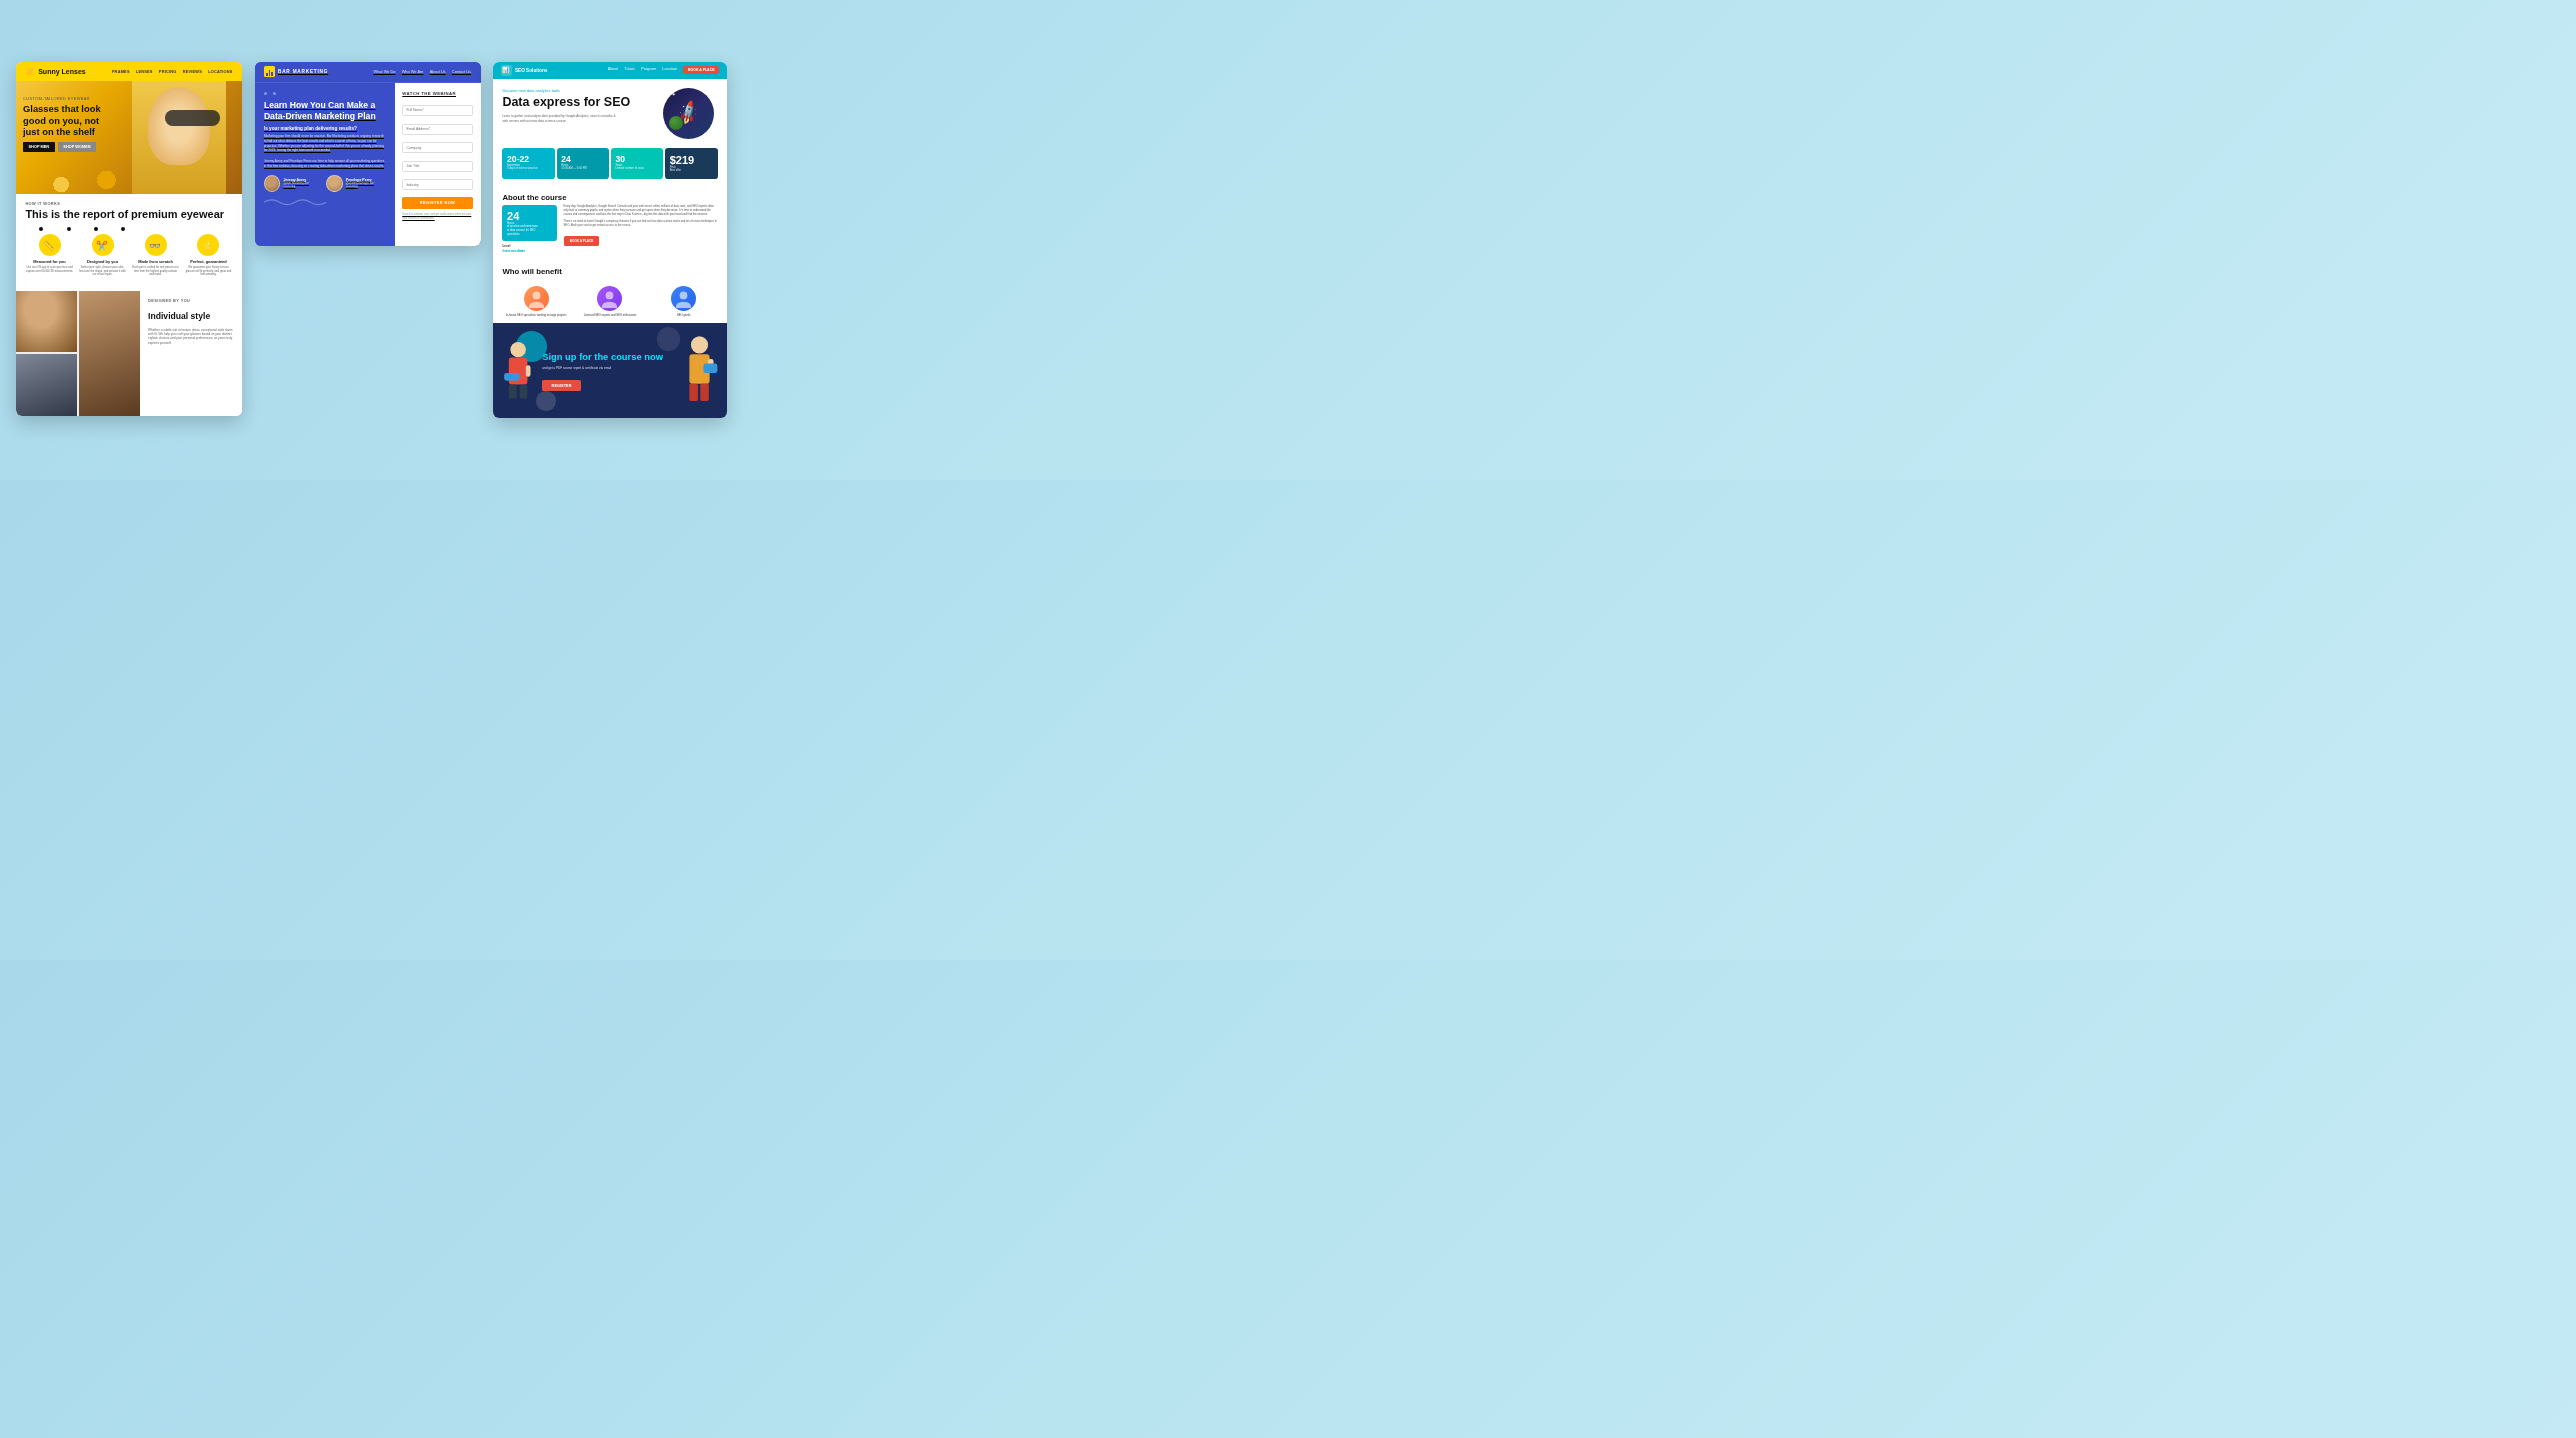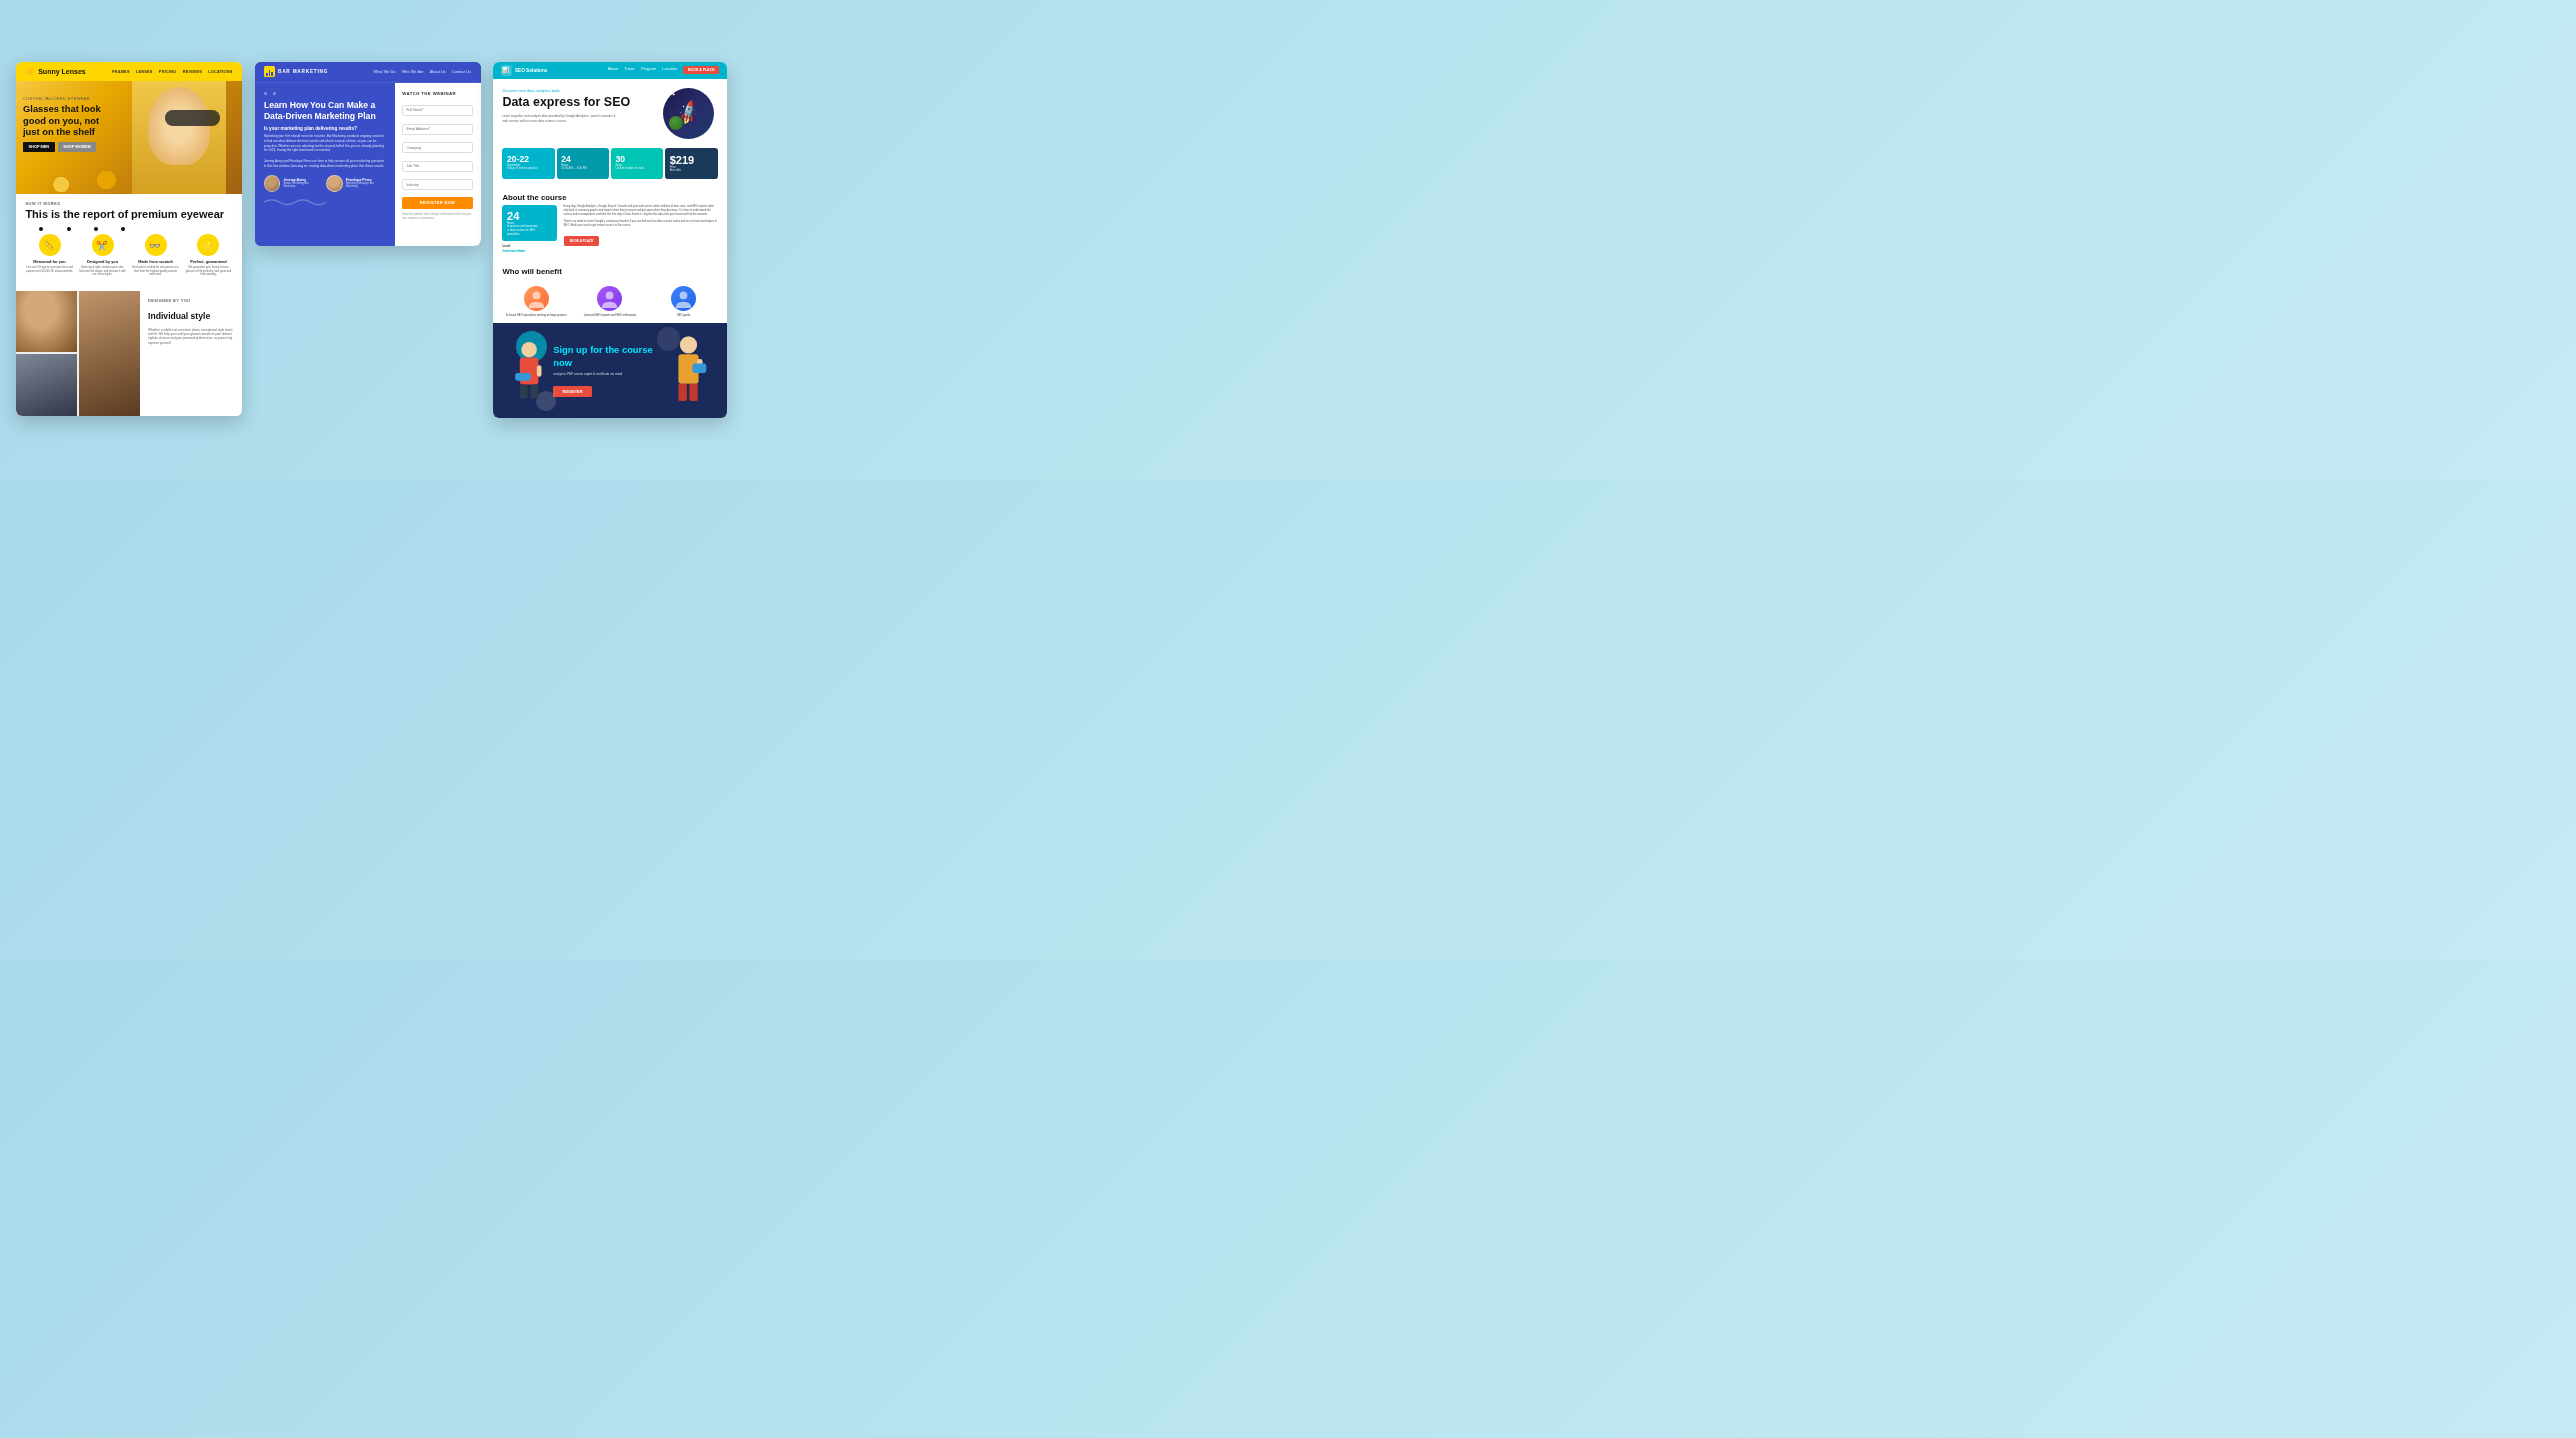--- a/index.html
+++ b/index.html
@@ -228,20 +228,21 @@
       flex-direction: column;
       gap: 9.4px;
       background: transparent;
       box-shadow: none;
     }
     .card-2-top {
       background: #3a4fc7;
       border-radius: 6.2px;
       overflow: hidden;
       box-shadow: 0 6.2px 19px rgba(0,0,0,0.2);
+      text-decoration: underline;
     }
     .card-2-bottom {
       background: #2a3060;
       border-radius: 6.2px;
       overflow: hidden;
       box-shadow: 0 6.2px 19px rgba(0,0,0,0.2);
       position: relative;
     }
 
     
@@ -645,21 +646,21 @@
     .seo-benefit-icon-3 { background: linear-gradient(135deg, #3b82f6, #2563eb); }
     .seo-benefit-label {
       font-size: 2.7px;
       color: #333;
       line-height: 1.3;
     }
 
     
     .seo-signup {
       background: #1a2a5a;
-      padding: 11px 19px;
+      padding: 11px 8px;
       display: flex;
       align-items: center;
       gap: 6.2px;
       position: relative;
       overflow: hidden;
     }
     .seo-signup-left {
       flex: 1;
     }
     .seo-signup-title {

